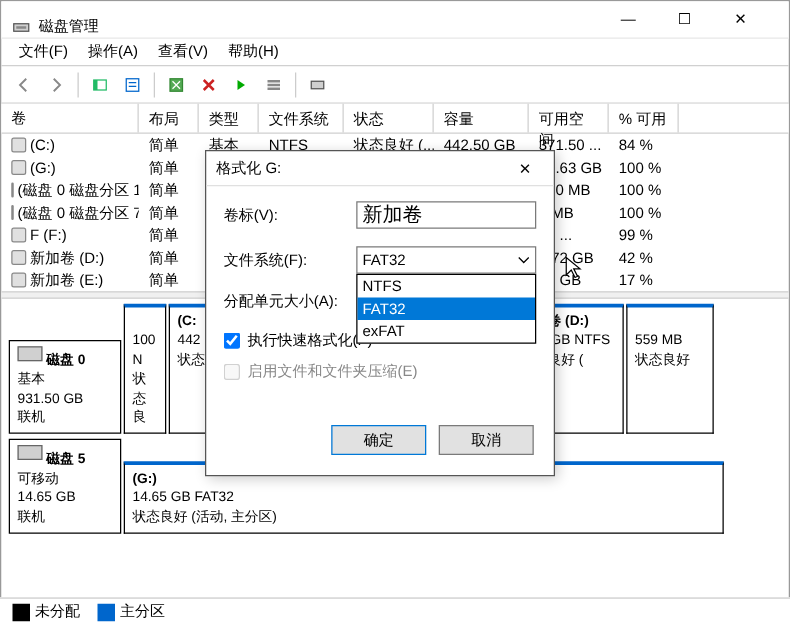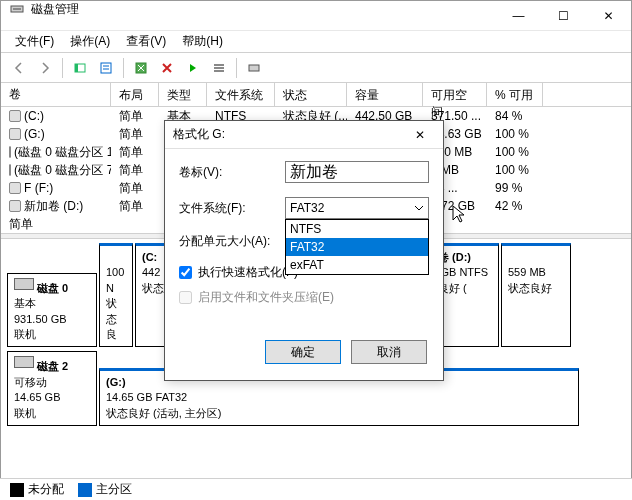--- a/index.html
+++ b/index.html
@@ -1,18 +1,18 @@
 <!DOCTYPE html>
 <html><head>
 <meta charset="utf-8">
 <style>
   * { box-sizing: border-box; margin: 0; padding: 0; }
   body { font-family: "Microsoft YaHei", "Segoe UI", sans-serif; font-size: 12px; background: #fff; color: #000; width: 632px; height: 500px; overflow: hidden; border: 1px solid #999; }
   
-  .titlebar { display: flex; align-items: flex-start; height: 30px; padding: 0 0 0 8px; background: #fff; border-bottom: 1px solid #e8e8e8; }
+  .titlebar { display: flex; align-items: flex-end; height: 30px; padding: 0 16px 0 8px; background: #fff; border-bottom: 1px solid #e8e8e8; }
   .titlebar .icon { width: 16px; height: 16px; margin-right: 6px; }
   .titlebar .title { flex: 1; }
   .titlebar .winbtns { display: flex; }
   .titlebar .winbtn { width: 45px; height: 30px; display: flex; align-items: center; justify-content: center; cursor: pointer; }
 
   .menubar { height: 22px; display: flex; align-items: center; padding: 0 6px; border-bottom: 1px solid #d0d0d0; }
   .menubar .menuitem { padding: 2px 8px; cursor: pointer; }
 
   .toolbar { height: 30px; display: flex; align-items: center; padding: 2px 6px; border-bottom: 1px solid #d0d0d0; gap: 2px; }
   .tbtn { width: 24px; height: 24px; display: flex; align-items: center; justify-content: center; cursor: pointer; border: 1px solid transparent; }
@@ -220,20 +220,21 @@
         <div class="td c-vol"><span class="disk-icon"></span>新加卷 (D:)</div>
         <div class="td c-lay">简单</div>
         <div class="td c-typ"></div>
         <div class="td c-fs"></div>
         <div class="td c-st"></div>
         <div class="td c-cap">7.72 GB</div>
         <div class="td c-fre">7.72 GB</div>
         <div class="td c-pct">42 %</div>
       </div>
       <div class="tr">
+        <div class="td c-vol"><span class="disk-icon"></span>新加卷 (E:)</div>
         <div class="td c-lay">简单</div>
         <div class="td c-typ"></div>
         <div class="td c-fs"></div>
         <div class="td c-st"></div>
         <div class="td c-cap">19 GB</div>
         <div class="td c-fre">19 GB</div>
         <div class="td c-pct">17 %</div>
       </div>
     </div>
 </div>
@@ -245,21 +246,21 @@
       <div class="disk-info"><span style="display:inline-block;width:20px;height:12px;background:#d0d0d0;border:1px solid #666;margin-bottom:2px"></span> <b>磁盘 0</b><br>基本<br>931.50 GB<br>联机</div>
       <div class="disk-parts">
         <div class="part primary" style="width: 34px;"><br>100 N<br>状态良</div>
         <div class="part primary" style="width: 40px;"><b>(C:</b><br>442<br>状态</div>
         <div class="part primary" style="width: 230px;"><br><br></div>
         <div class="part primary" style="width: 90px;"><b>新加卷 (D:)</b><br>7.72 GB NTFS<br>状态良好 (</div>
         <div class="part primary" style="width: 70px;"><br>559 MB<br>状态良好</div>
       </div>
     </div>
     <div class="disk-row">
-      <div class="disk-info"><span style="display:inline-block;width:20px;height:12px;background:#d0d0d0;border:1px solid #666;margin-bottom:2px"></span> <b>磁盘 2</b><br>可移动<br>14.65 GB<br>联机</div>
+      <div class="disk-info"><span style="display:inline-block;width:20px;height:12px;background:#d0d0d0;border:1px solid #666;margin-bottom:2px"></span> <b>磁盘 5</b><br>可移动<br>14.65 GB<br>联机</div>
       <div class="disk-parts">
         <div class="part primary" style="width: 480px;"><b>(G:)</b><br>14.65 GB FAT32<br>状态良好 (活动, 主分区)</div>
       </div>
     </div>
   </div>
 
 <div class="legend">
   <span>■ <span>未分配</span></span>
   <span>■ <span>主分区</span></span>
 </div>

